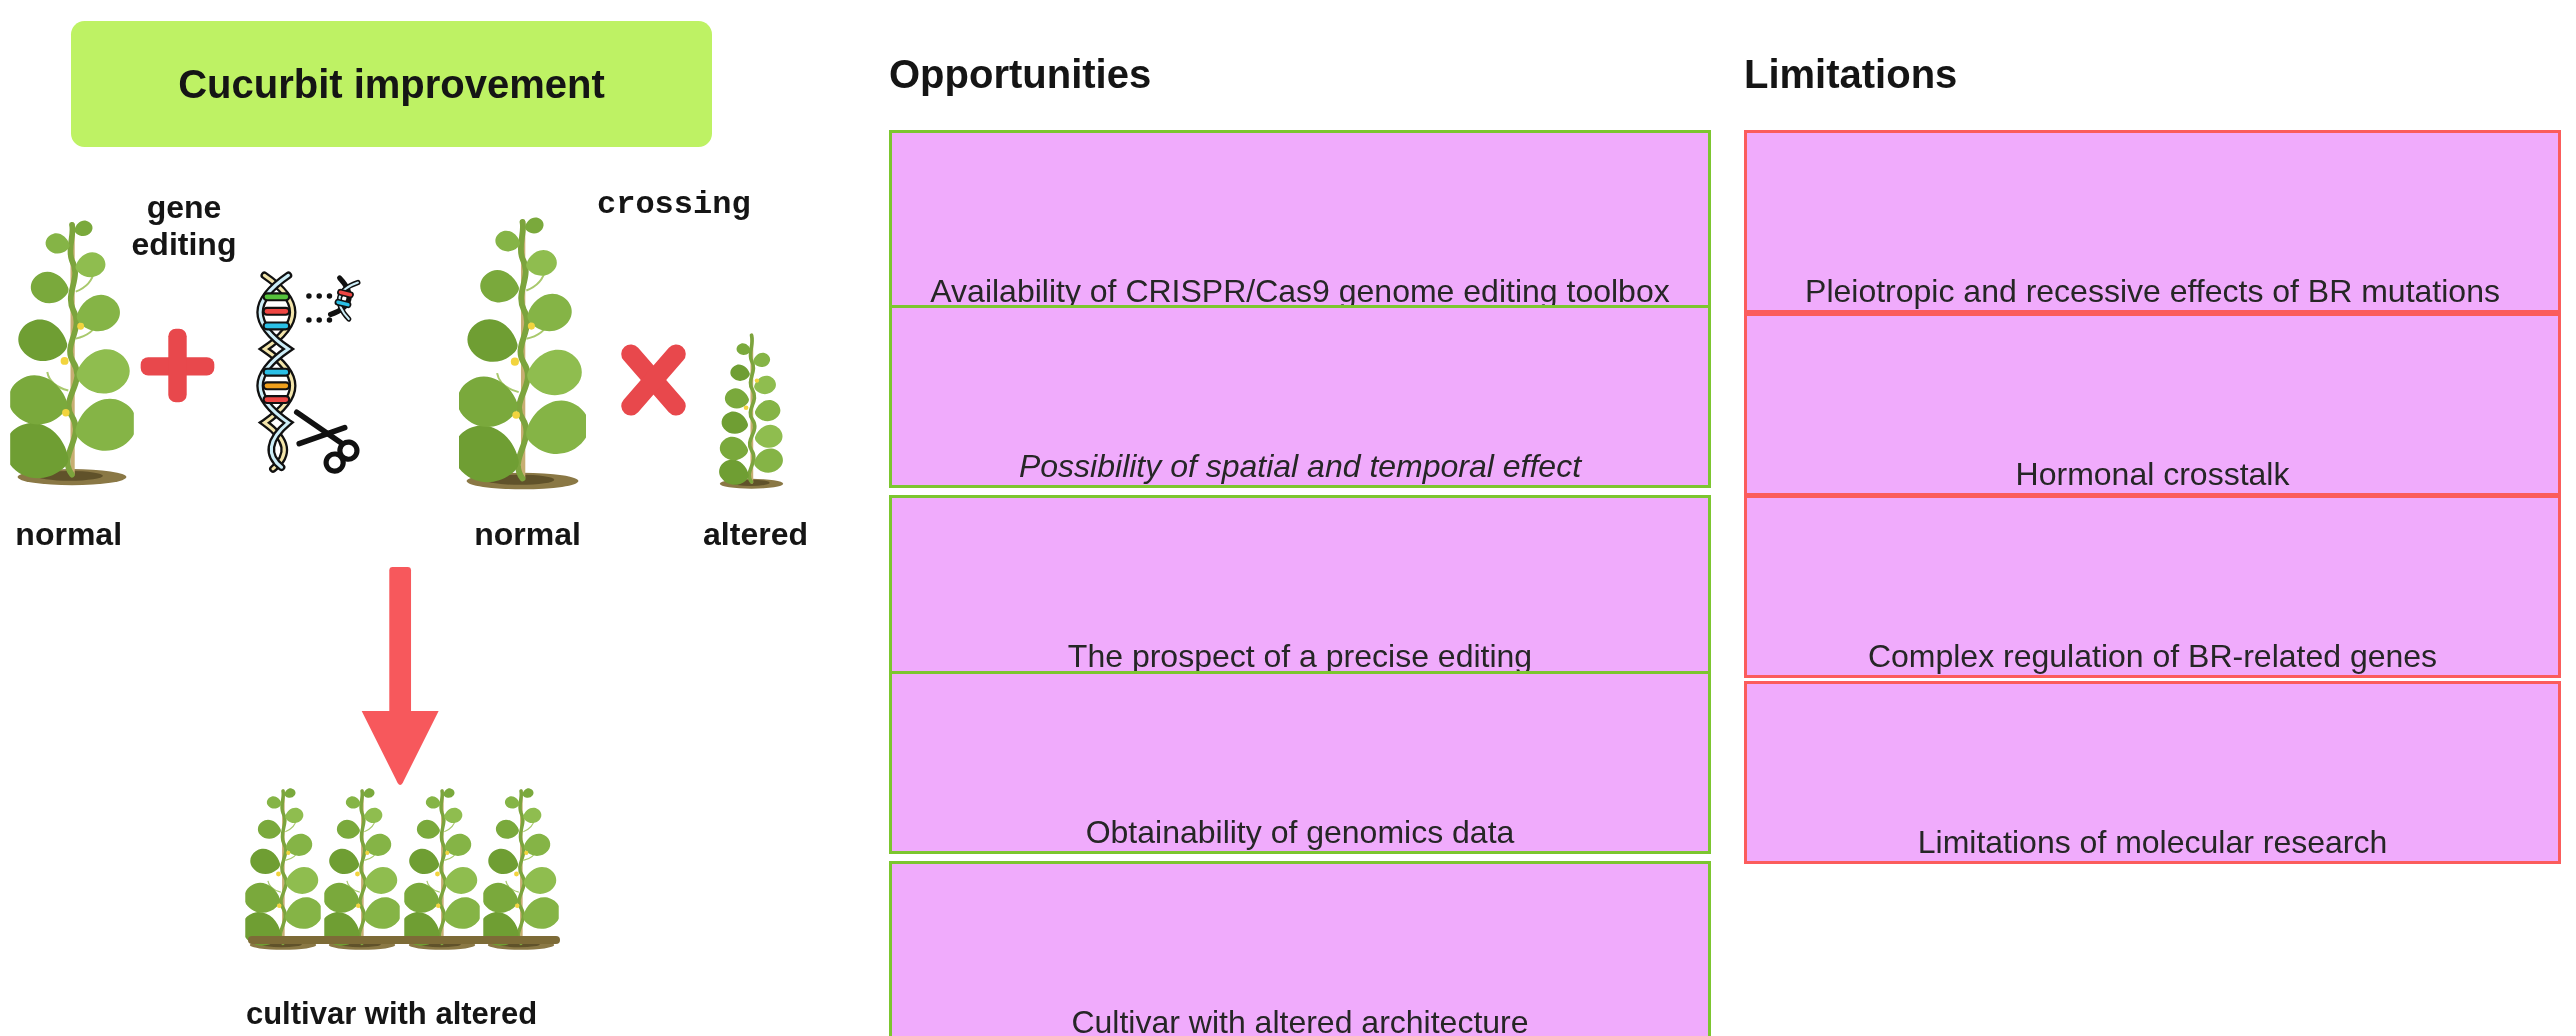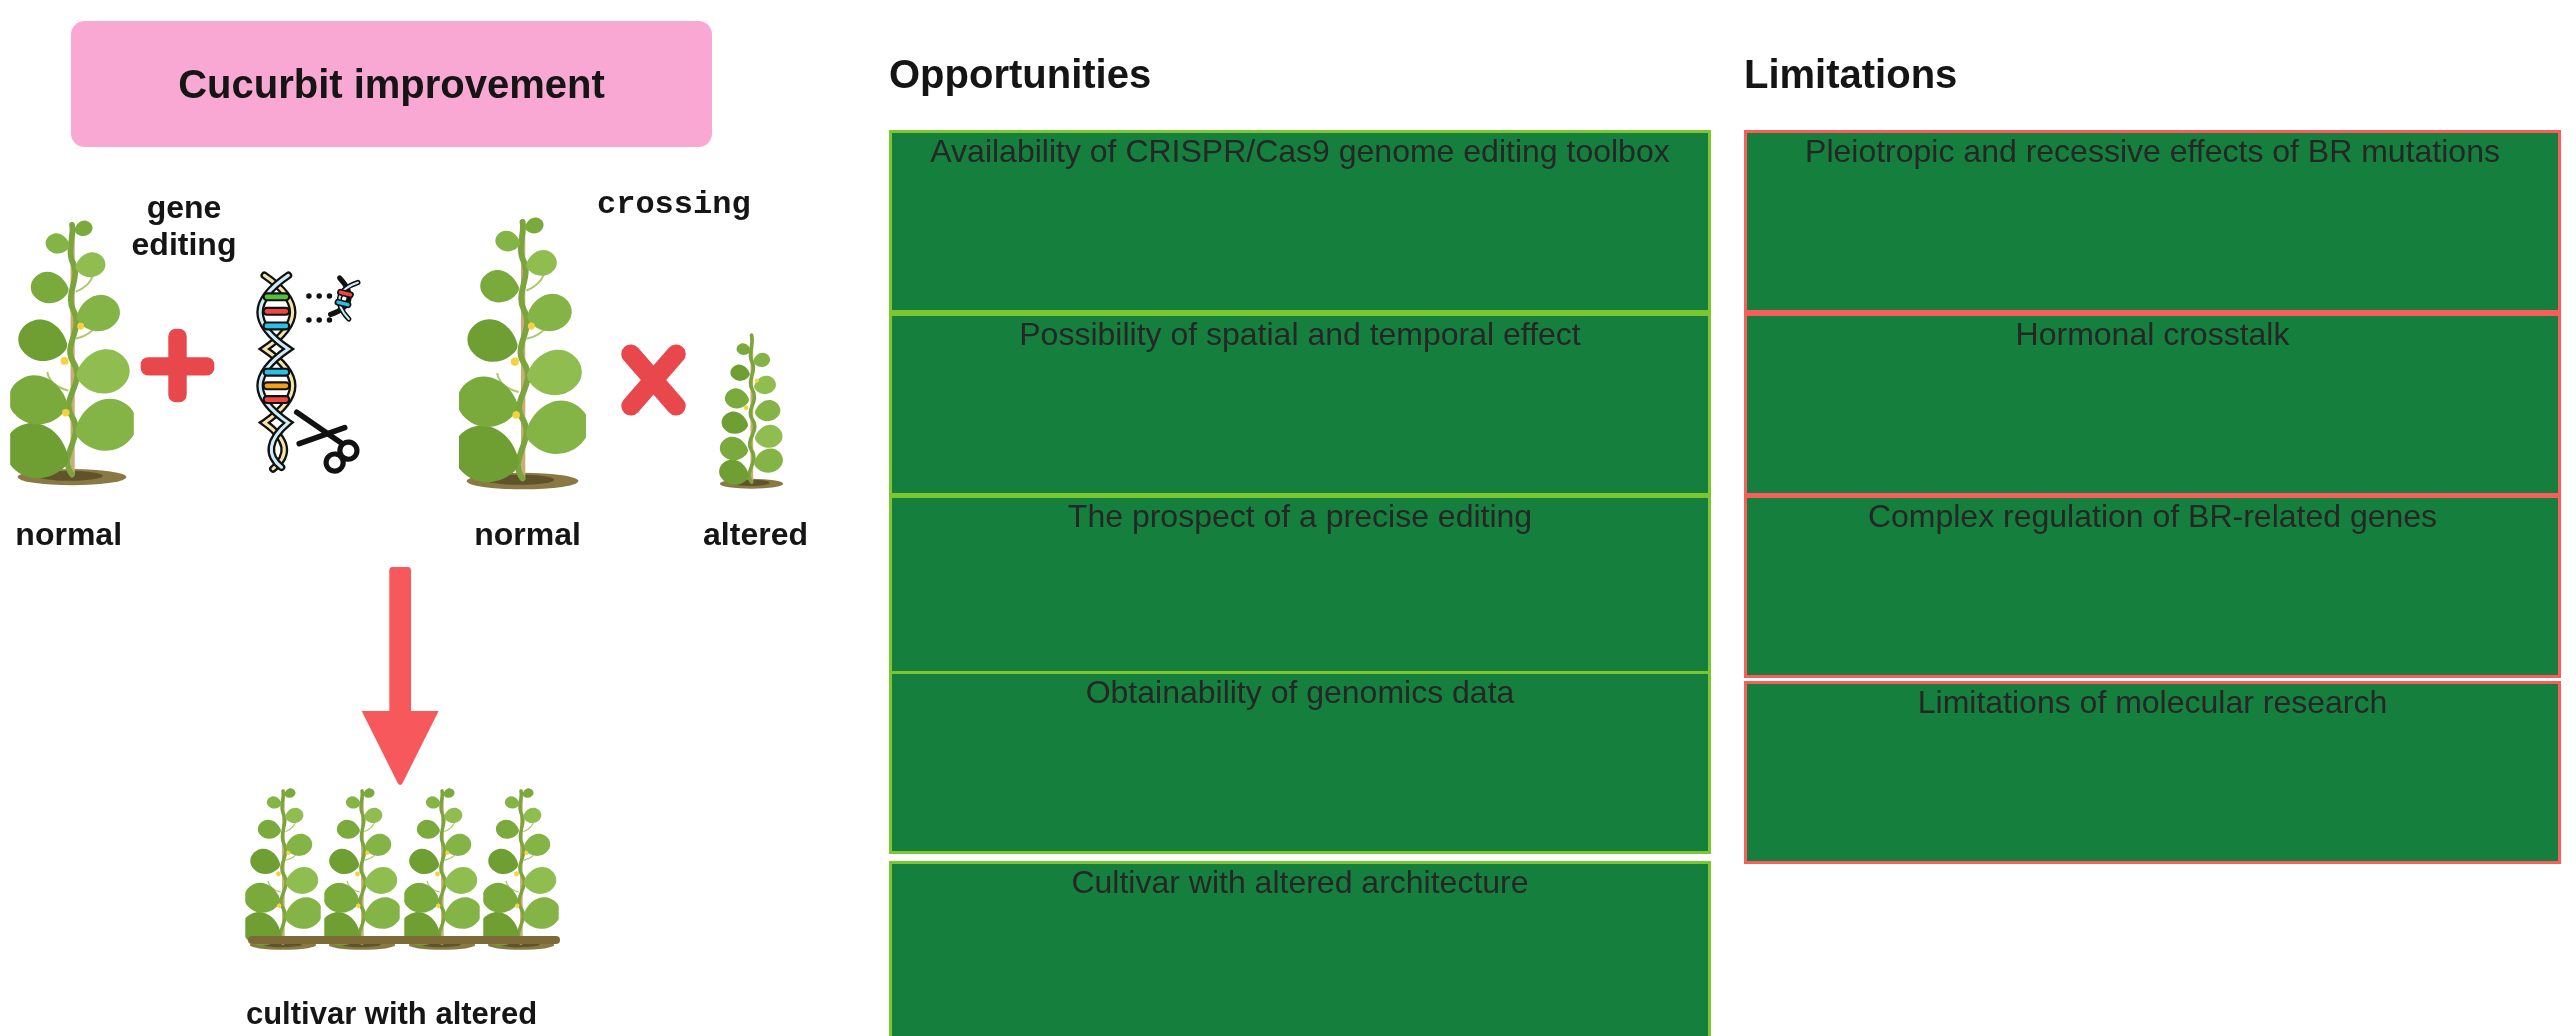--- a/index.html
+++ b/index.html
@@ -1,24 +1,24 @@
 <!DOCTYPE html>
 <html style="font-size:13.4px"><head>
 <meta charset="utf-8">
 <style>
   html,body{margin:0;padding:0;background:#fff;}
   #canvas{position:relative;width:2576px;height:1037px;background:#ffffff;overflow:hidden;
           font-family:"Liberation Sans", sans-serif;color:#1d1d1d;}
   .abs{position:absolute;}
-  .title-box{left:71px;top:21px;width:641px;height:126px;background:#f9a8d4;border-radius:13.4px;
+  .title-box{left:71px;top:21px;width:641px;height:126px;background:#bef264;border-radius:13.4px;
              display:flex;align-items:center;justify-content:center;}
   .title-text{font-size:40px;font-weight:bold;color:#151515;}
   .small-label{font-weight:bold;font-size:32px;color:#151515;text-align:center;}
   .col-header{font-size:40px;font-weight:bold;color:#151515;text-align:left;}
-  .item-box{box-sizing:border-box;height:183px;background:#15803d;display:flex;align-items:flex-start;
+  .item-box{box-sizing:border-box;height:183px;background:#f0abfc;display:flex;align-items:flex-end;
             justify-content:center;}
   .opp-box{left:889px;width:822px;border:3.4px solid #7cc62f;}
   .lim-box{left:1744px;width:817px;border:3.4px solid #fb5c5c;}
   .box-text{font-size:32px;color:#262626;white-space:nowrap;text-align:center;}
   .caption{font-weight:bold;font-size:31px;color:#151515;text-align:center;}
   .ground-line{left:248px;top:936px;width:312px;height:7.5px;background:#7d6b37;border-radius:4.2px;}
   svg{display:block;}
 </style>
 </head>
 <body>
@@ -156,21 +156,21 @@
     </svg>
   <div class="abs ground-line"></div>
 
   <div class="abs caption" style="left:163px;top:996px;width:457px;">cultivar with altered architecture</div>
 
   <div class="abs col-header" style="left:889px;top:52px;width:822px;">Opportunities</div>
 
   <div class="abs item-box opp-box" style="top:130px;">
     <span class="box-text">Availability of CRISPR/Cas9 genome editing toolbox</span>
   </div>
-  <div class="abs item-box opp-box" style="top:313px;">
+  <div class="abs item-box opp-box" style="top:305px;font-style:italic;">
     <span class="box-text">Possibility of spatial and temporal effect</span>
   </div>
   <div class="abs item-box opp-box" style="top:495px;">
     <span class="box-text">The prospect of a precise editing</span>
   </div>
   <div class="abs item-box opp-box" style="top:671px;">
     <span class="box-text">Obtainability of genomics data</span>
   </div>
   <div class="abs item-box opp-box" style="top:861px;">
     <span class="box-text">Cultivar with altered architecture</span>

